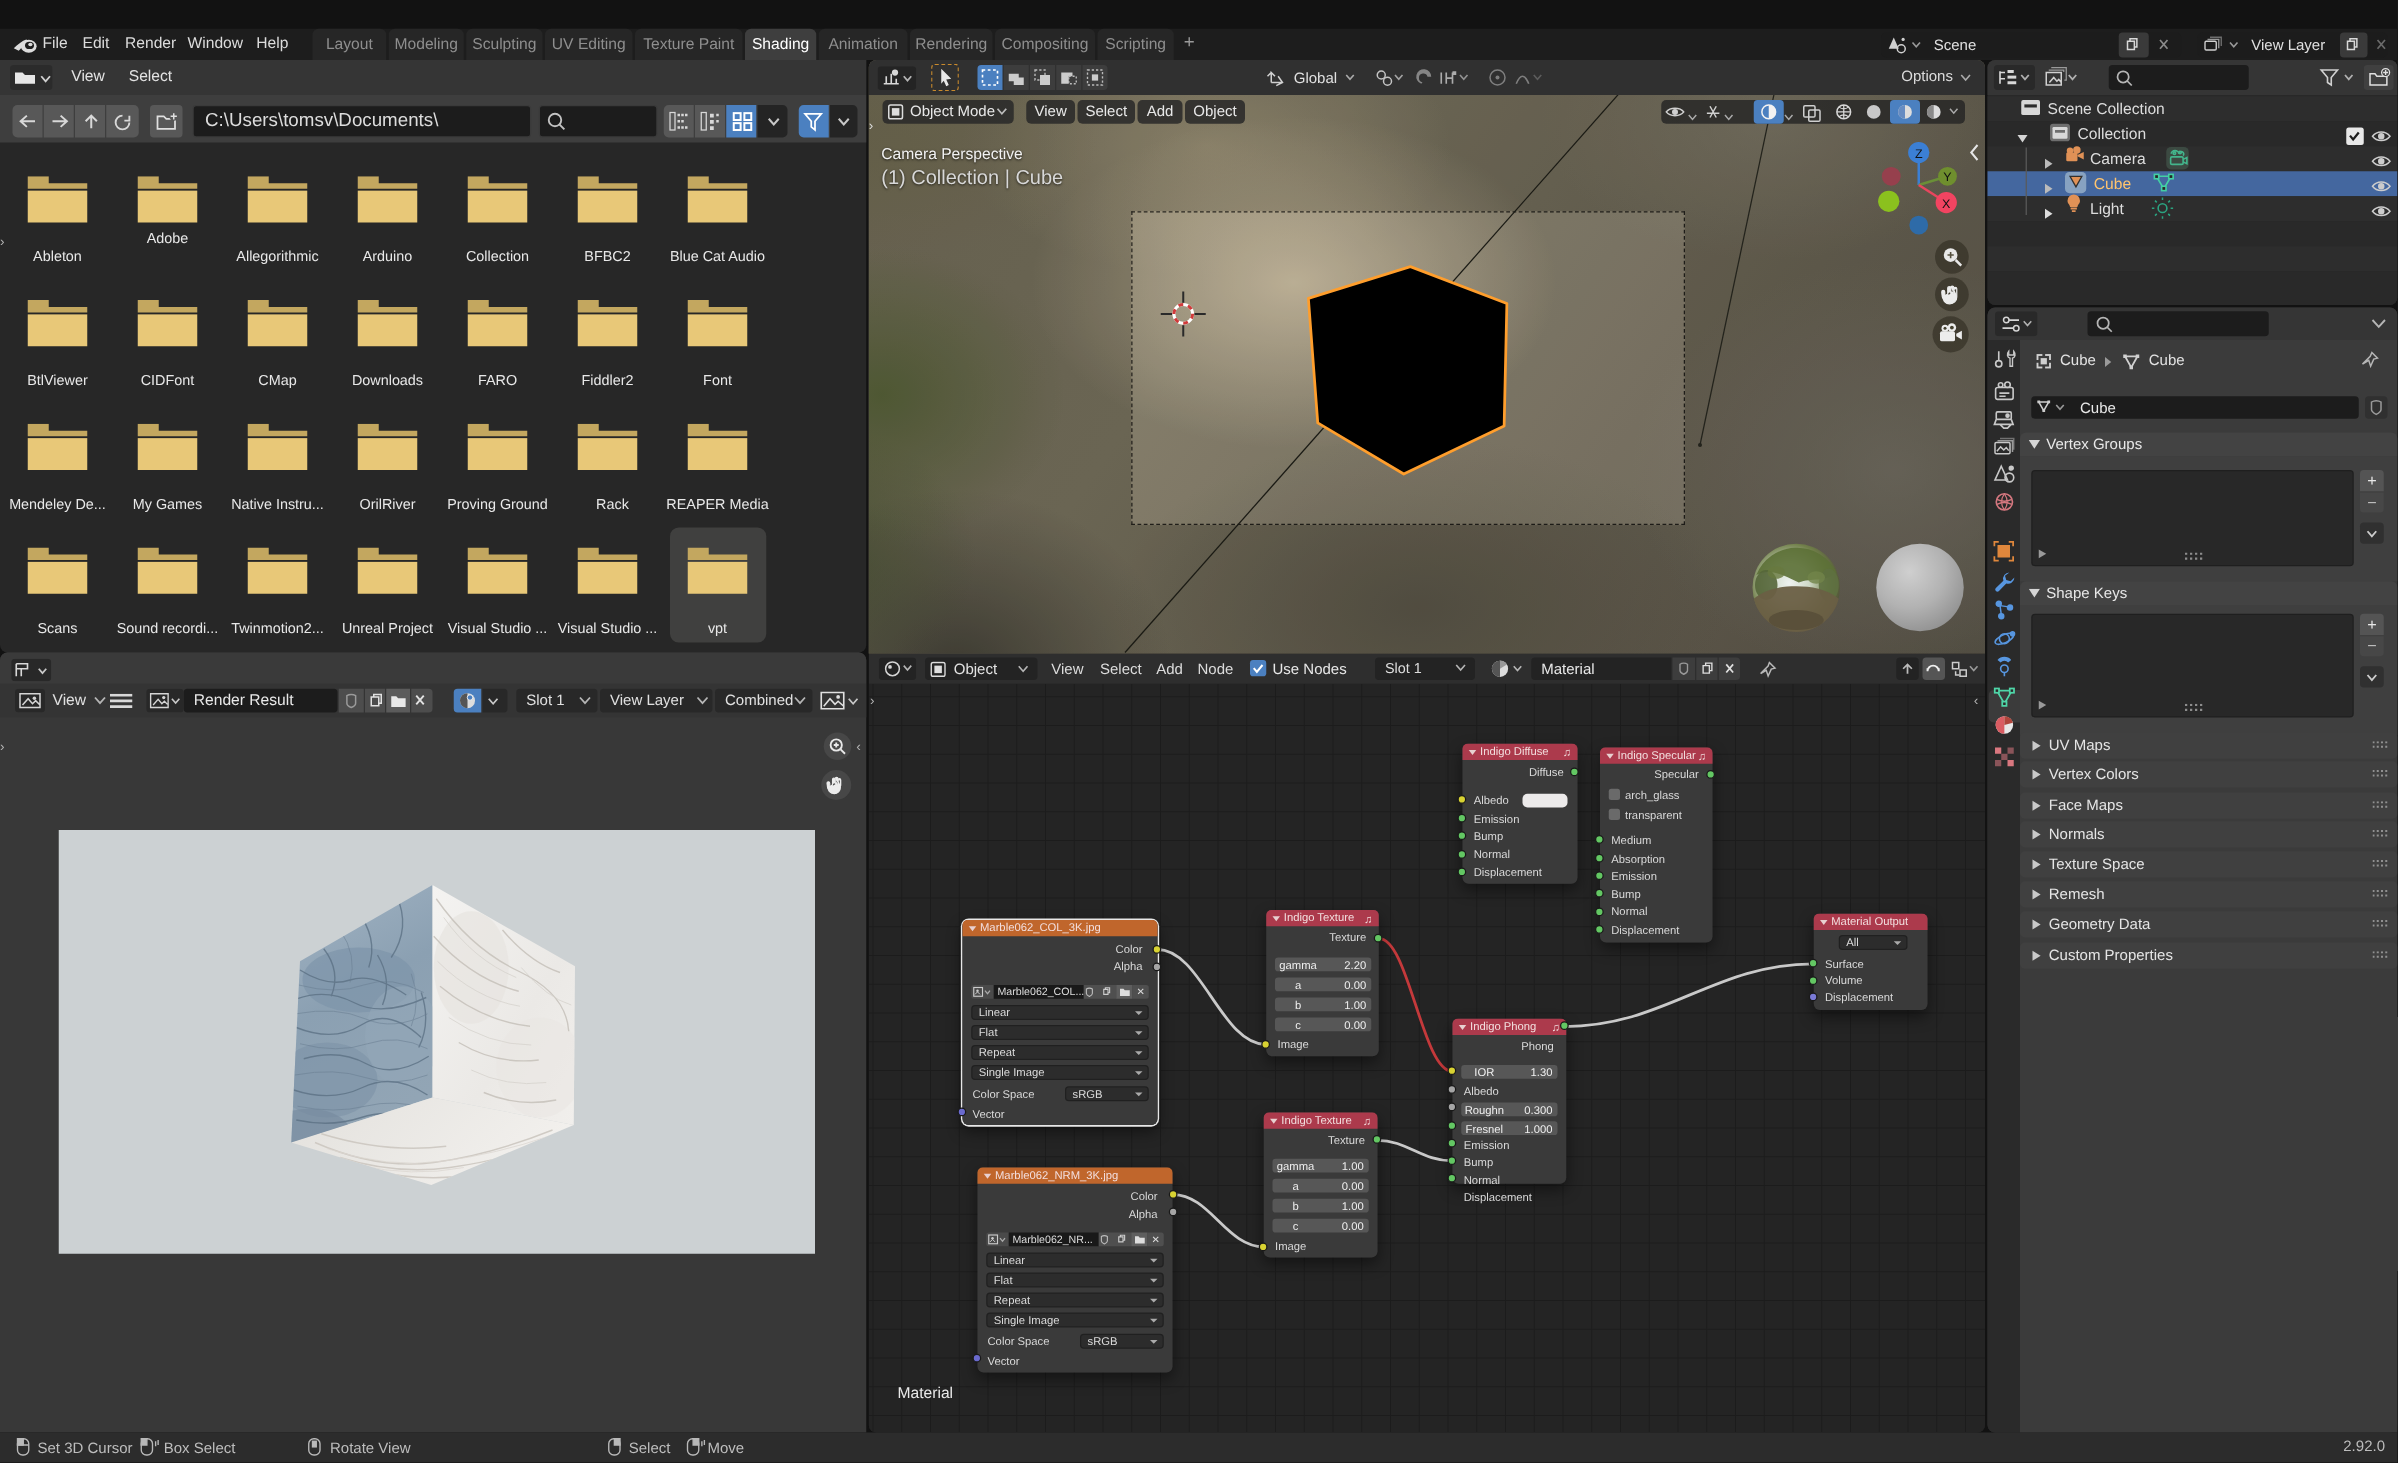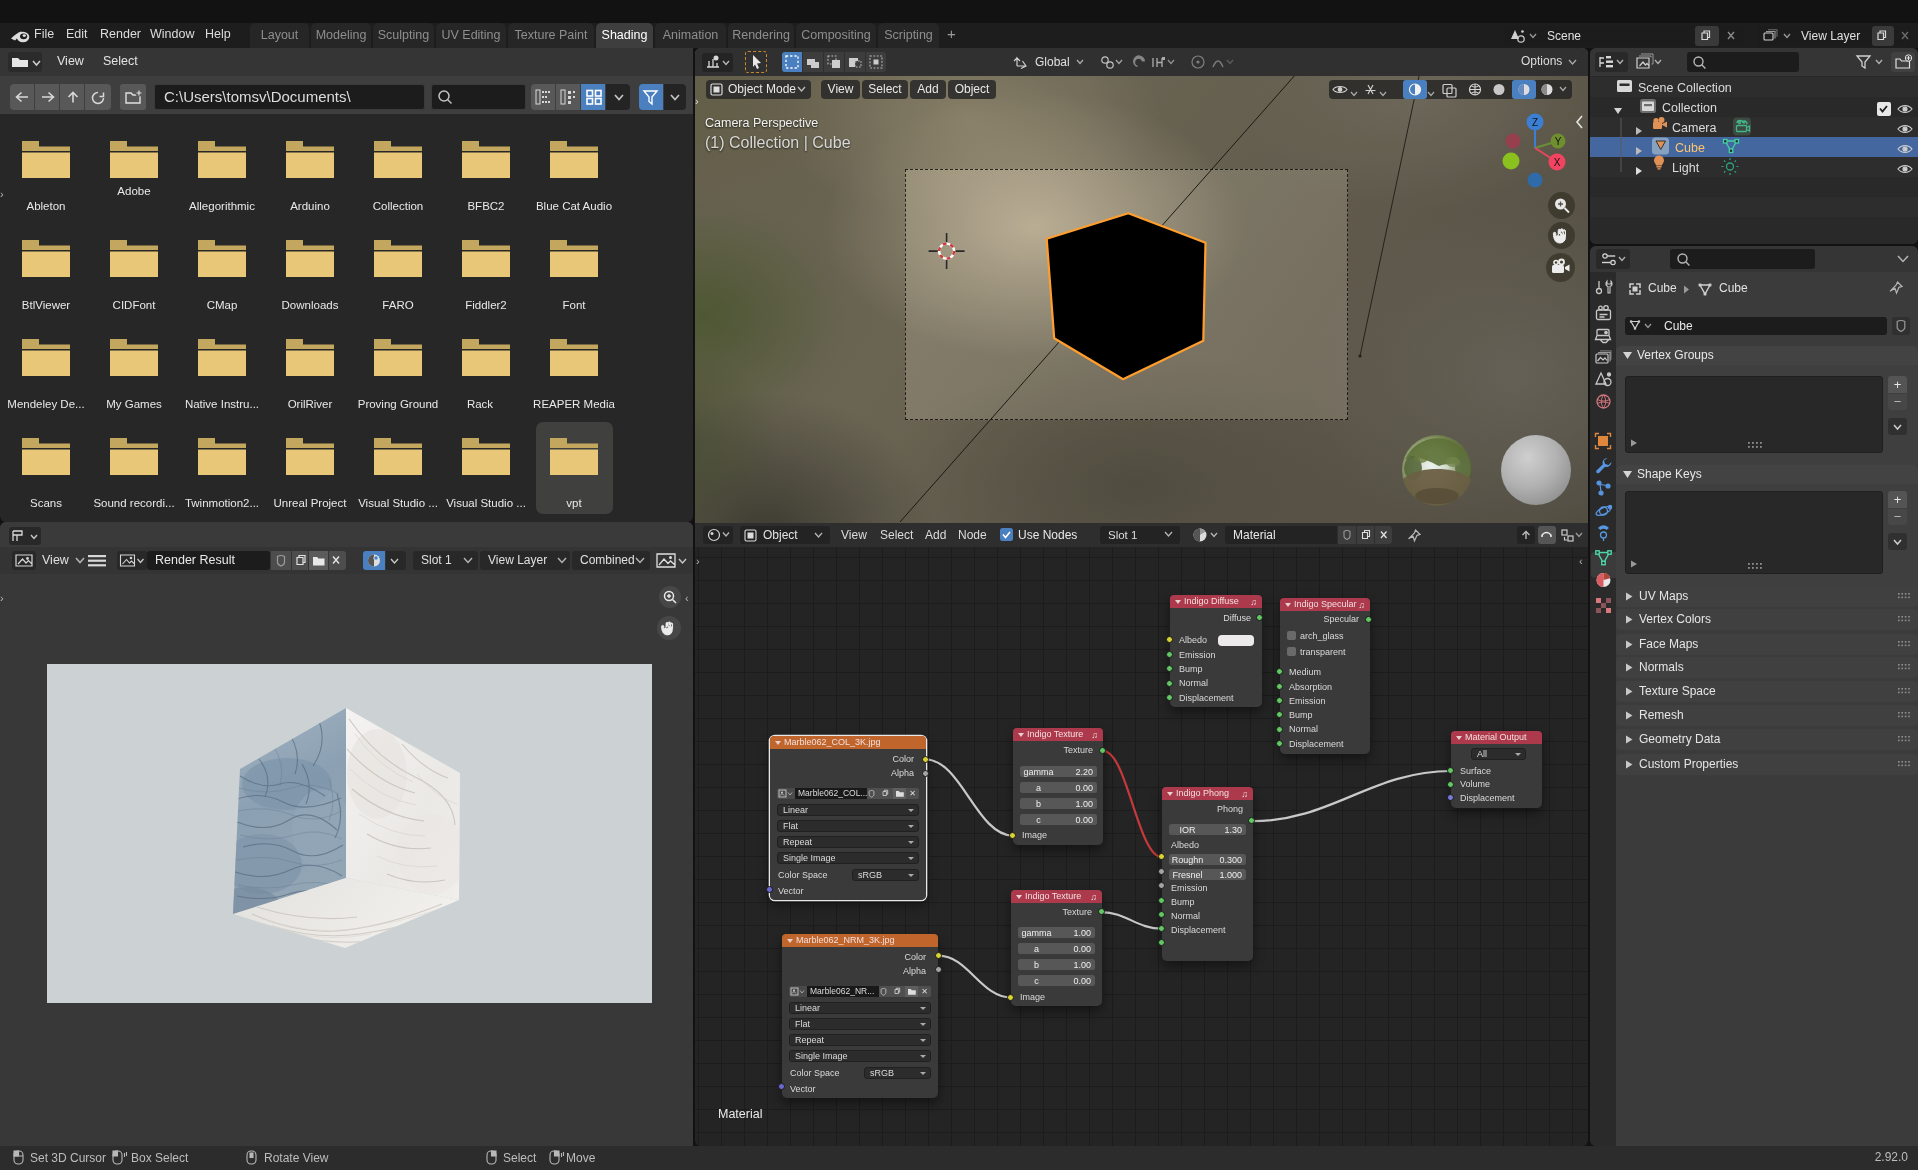--- a/index.html
+++ b/index.html
@@ -287,21 +287,21 @@
       <div class="folderlbl" style="left:266px;top:350px">OrilRiver</div>
       <svg class="abs" style="left:374px;top:291px" width="48" height="38">
           <path d="M0 5.5 L0 0 L17 0 L17 5.5 L48 5.5 L48 10 L0 10 Z" fill="#c3a75f"></path>
           <rect x="0" y="11.5" width="48" height="25.5" fill="#e8c878"></rect>
         </svg>
       <div class="folderlbl" style="left:354px;top:350px">Proving Ground</div>
       <svg class="abs" style="left:462px;top:291px" width="48" height="38">
           <path d="M0 5.5 L0 0 L17 0 L17 5.5 L48 5.5 L48 10 L0 10 Z" fill="#c3a75f"></path>
           <rect x="0" y="11.5" width="48" height="25.5" fill="#e8c878"></rect>
         </svg>
-      <div class="folderlbl" style="left:436px;top:350px">Rack</div>
+      <div class="folderlbl" style="left:446px;top:350px">Rack</div>
       <svg class="abs" style="left:550px;top:291px" width="48" height="38">
           <path d="M0 5.5 L0 0 L17 0 L17 5.5 L48 5.5 L48 10 L0 10 Z" fill="#c3a75f"></path>
           <rect x="0" y="11.5" width="48" height="25.5" fill="#e8c878"></rect>
         </svg>
       <div class="folderlbl" style="left:530px;top:350px">REAPER Media</div>
       <svg class="abs" style="left:22px;top:390px" width="48" height="38">
           <path d="M0 5.5 L0 0 L17 0 L17 5.5 L48 5.5 L48 10 L0 10 Z" fill="#c3a75f"></path>
           <rect x="0" y="11.5" width="48" height="25.5" fill="#e8c878"></rect>
         </svg>
       <div class="folderlbl" style="left:2px;top:449px">Scans</div>
@@ -799,21 +799,21 @@
       <div class="nfield" style="left:7px;top:69px;width:77px">
           <span class="fl">b</span>
           <span class="fr">1.00</span>
         </div>
       <div class="nfield" style="left:7px;top:85px;width:77px">
           <span class="fl">c</span>
           <span class="fr">0.00</span>
         </div>
       <div class="nlbl" style="left:9px;top:102px">Image</div>
     </div>
-    <div class="node" style="left:467px;top:264px;width:91px;height:174px">
+    <div class="node" style="left:467px;top:292px;width:91px;height:132px">
       <div class="nhead" style="background:#ac3a4c">
           <div class="tri"></div>
           <div class="ttl">Indigo Phong</div>
           <div class="mus">♫</div>
         </div>
       <div class="nlblr" style="right:10px;top:17px">Phong</div>
       <div class="nfield" style="left:7px;top:37px;width:77px">
           <span class="fl">IOR</span>
           <span class="fr">1.30</span>
         </div>

